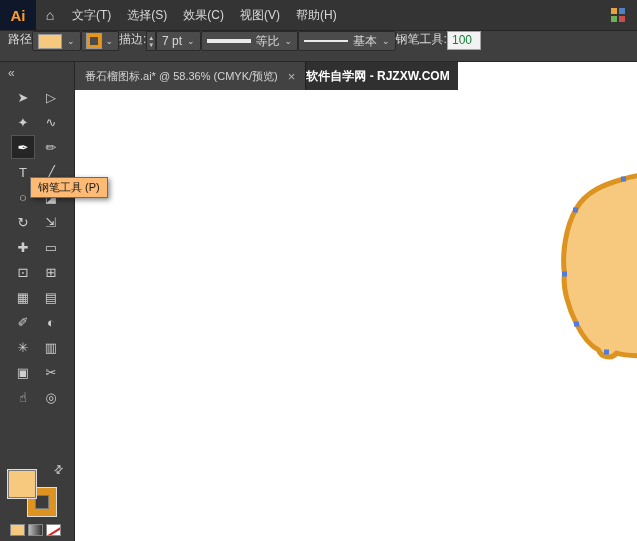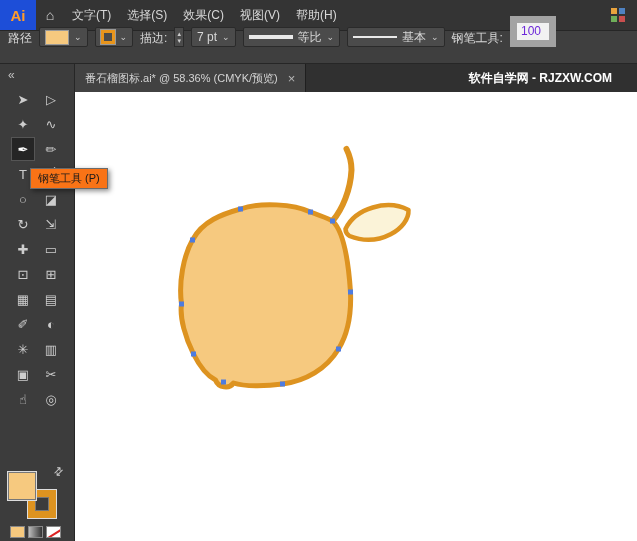--- a/index.html
+++ b/index.html
@@ -2,44 +2,44 @@
 <html><head>
 <meta charset="utf-8">
 <style>
   html,body{margin:0;padding:0}
   body{width:637px;height:541px;position:relative;overflow:hidden;background:#fff;
        font-family:"Liberation Sans","DejaVu Sans",sans-serif;-webkit-font-smoothing:antialiased}
 
   
   .menubar{height:30px;background:#343434;display:flex;align-items:center;color:#d8d8d8;font-size:12px}
   .ai-logo{width:36px;height:30px;display:flex;align-items:center;justify-content:center;
-           color:#ff9c2a;font-weight:700;font-size:15px;background:#1d4ed8;cursor:default}
+           color:#ff9c2a;font-weight:700;font-size:15px;background:#0f172a;cursor:default}
   .home-icon{width:28px;text-align:center;font-size:14px;color:#d8d8d8;cursor:pointer}
   .menu-items{display:flex}
   .menu-item{padding:0 8px;line-height:30px;white-space:nowrap;cursor:pointer}
   .menubar-right{margin-left:auto;display:flex;align-items:center;gap:6px;padding-right:10px}
   .ws-icon{width:6px;height:6px;background:#e8a33d;box-shadow:8px 0 0 #4f82c2,0 8px 0 #6fae5a,8px 8px 0 #c94f4f;
            margin-right:10px;margin-bottom:8px;cursor:pointer}
 
   
-  .controlbar{height:32px;background:#3f3f3f;display:flex;align-items:flex-end;gap:7px;padding:16px 8px;
+  .controlbar{height:32px;background:#3f3f3f;display:flex;align-items:flex-start;padding:0 8px;
               color:#d8d8d8;font-size:12px;border-top:1px solid #262626;border-bottom:1px solid #262626;
               box-sizing:border-box;white-space:nowrap}
   .combo{display:inline-flex;align-items:center;gap:5px;background:#4b4b4b;border:1px solid #2a2a2a;
          height:20px;padding:0 5px;border-radius:2px;box-sizing:border-box;cursor:pointer}
   .fillswatch{width:22px;height:13px;border:1px solid #999;display:inline-block}
   .strokeswatch{width:14px;height:14px;border:3px solid #e8951c;background:#4b4b4b;outline:1px solid #999;
                 box-sizing:border-box;display:inline-block}
   .chev{font-size:9px;color:#ccc;line-height:1}
   .stepper{display:inline-flex;flex-direction:column;justify-content:center;background:#4b4b4b;
            border:1px solid #2a2a2a;height:18px;padding:0 2px;font-size:7px;color:#ccc;line-height:7px;cursor:pointer}
   .line-sample{width:44px;height:4px;background:#e9e9e9;display:inline-block}
   .line-thin{height:2px}
-  .opacity-field{background:#f2f2f2;color:#6d28d9;height:17px;line-height:17px;padding:0 4px;min-width:24px;
-                 border:7px solid #a3a3a3;display:inline-block}
+  .opacity-field{background:#f2f2f2;color:#15803d;height:17px;line-height:17px;padding:0 4px;min-width:24px;
+                 border:1px solid #a3a3a3;display:inline-block}
 
   
   .main{display:flex;height:479px}
   .leftpanel{width:75px;min-width:75px;background:#3c3c3c;position:relative;border-right:1px solid #262626;box-sizing:border-box}
   .collapse{color:#c0c0c0;font-size:12px;padding:4px 0 3px 8px;cursor:pointer;line-height:14px}
   .toolgrid{display:grid;grid-template-columns:24px 24px;gap:1px 4px;justify-content:center;margin-top:2px}
   .tool{width:24px;height:24px;display:flex;align-items:center;justify-content:center;color:#cdcdcd;
         font-size:13px;cursor:pointer;user-select:none}
   .tool.selected{background:#252525;color:#fff;box-shadow:inset 0 0 0 1px #555}
 
@@ -49,31 +49,31 @@
   .bigstroke{position:absolute;left:20px;top:26px;width:28px;height:28px;border-style:solid;border-width:7px;
              box-sizing:border-box;box-shadow:0 0 0 1px #ddd, inset 0 0 0 1px #777;cursor:pointer;z-index:1}
   .swap{position:absolute;left:46px;top:1px;color:#ccc;font-size:11px;transform:rotate(-45deg);cursor:pointer}
   .minirow{position:absolute;left:10px;top:462px;display:flex;gap:3px}
   .mini{width:15px;height:12px;border:1px solid #888;box-sizing:border-box;cursor:pointer}
   .mini-grad{background:linear-gradient(90deg,#bbb,#333)}
   .mini-none{background:#fff;position:relative;overflow:hidden}
   .mini-none::after{content:"";position:absolute;left:-3px;top:5px;width:24px;height:2px;background:#d22;transform:rotate(-32deg)}
 
   
-  .canvasarea{flex:1;display:flex;flex-direction:column;min-width:0}
+  .canvasarea{flex:1;display:flex;flex-direction:row;min-width:0}
   .tabstrip{height:28px;background:#303030;display:flex;align-items:center;justify-content:space-between;flex:none}
   .doc-tab{height:28px;background:#424242;display:flex;align-items:center;gap:10px;padding:0 10px;
            color:#d4d4d4;font-size:11px;border-right:1px solid #1f1f1f;white-space:nowrap;cursor:pointer}
   .tab-close{color:#b5b5b5;font-size:13px;cursor:pointer}
-  .branding{color:#fff;font-weight:700;font-size:12px;padding-right:25px;white-space:nowrap}
+  .branding{color:#fff;font-weight:700;font-size:12px;padding-right:8px;white-space:nowrap}
   .canvas{flex:1;background:#ffffff;position:relative;overflow:hidden}
   .canvas svg{position:absolute;left:0;top:0}
 
   
-  .tooltip{position:absolute;left:30px;top:168px;background:#f97316;border:1px solid #6b6b6b;color:#1a1a1a;
+  .tooltip{position:absolute;left:30px;top:177px;background:#fdba74;border:1px solid #6b6b6b;color:#1a1a1a;
            font-size:11px;padding:2px 7px;z-index:60;box-shadow:2px 2px 5px rgba(0,0,0,.45);white-space:nowrap}
 </style>
 </head>
 <body>
 
 <div class="menubar">
   <div class="ai-logo" style="color: rgb(255, 156, 42);">Ai</div>
   <div class="home-icon">⌂</div>
   <div class="menu-items">
       <span class="menu-item">文字(T)</span>

